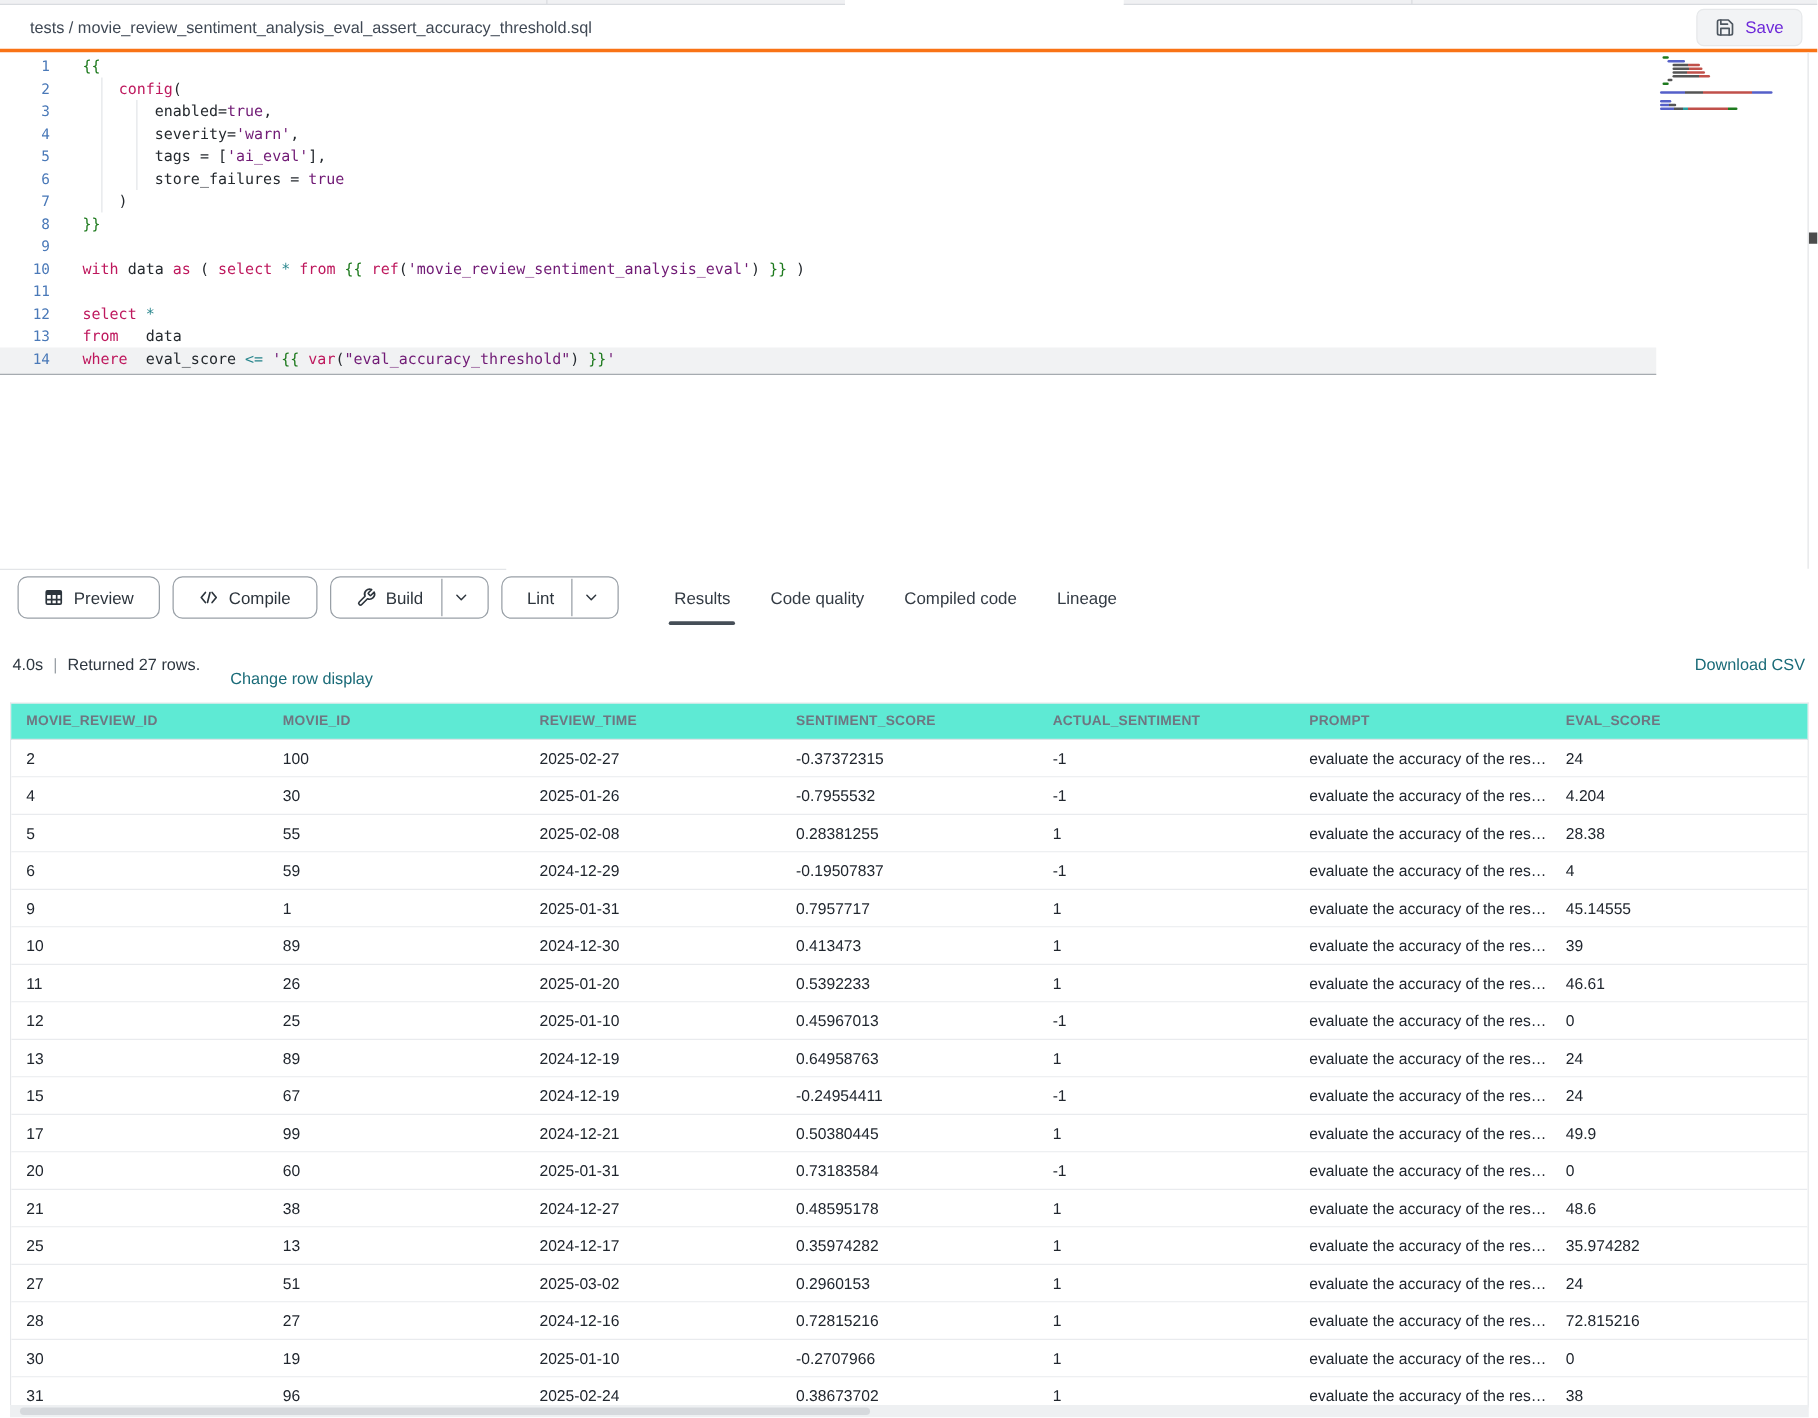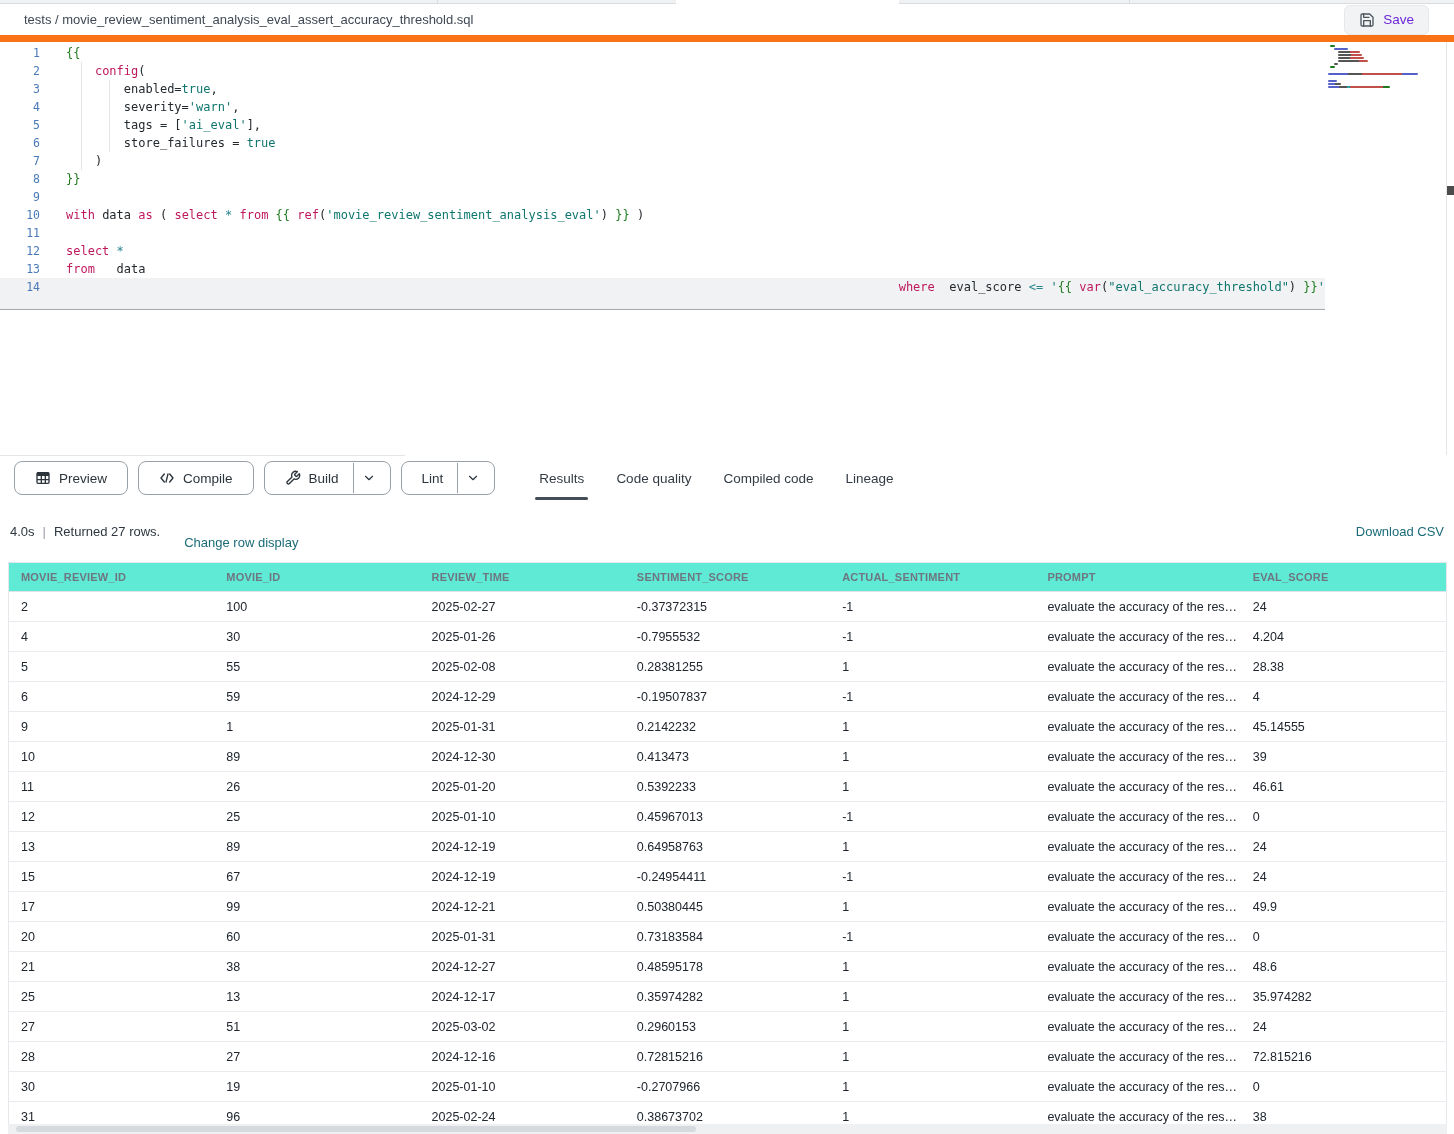--- a/index.html
+++ b/index.html
@@ -10,38 +10,38 @@
   }
   
   .tabstrip{position:relative;height:4px;background:#fff;}
   .tabstrip .seg{position:absolute;top:0;height:3px;background:#f0f1f3;border-bottom:1px solid #d9dce0;}
   .tabstrip .seg.left{left:0;width:676px;}
   .tabstrip .seg.right{left:899px;right:0;}
   .tabstrip .vsep{position:absolute;top:0;height:4px;width:1px;background:#d9dce0;}
 
   
   .header{height:38px;display:flex;align-items:center;justify-content:space-between;
-    padding:0 25px 0 24px;border-bottom:7px solid #f97316;box-sizing:border-box;}
+    padding:0 12px 0 24px;border-bottom:3px solid #f97316;box-sizing:border-box;}
   .breadcrumb{font-size:13px;color:#3f4854;}
   .save-btn{display:flex;align-items:center;gap:8px;background:#f2f3f5;border:1px solid #e6e8ea;
     border-radius:6px;height:30px;padding:0 14px;font-size:13.5px;color:#6d28d9;cursor:pointer;}
   .save-btn svg{display:block;}
 
   
   .editor{position:relative;height:413px;background:#fff;padding-top:2px;box-sizing:border-box;}
   .editor::after{content:'';position:absolute;right:7px;top:0;bottom:0;width:1px;background:#e3e5e8;}
   .vscroll-handle{position:absolute;right:0;top:144px;width:7px;height:9px;background:#4c4c4c;}
   .cl{display:flex;height:18px;line-height:18px;width:1325px;box-sizing:border-box;}
-  .cl.active{background:#f1f2f3;border-bottom:1px solid #a6abb0;height:32px;justify-content:space-between;}
+  .cl.active{background:#f1f2f3;border-bottom:1px solid #a6abb0;height:22px;}
   .ln{flex:0 0 40px;text-align:right;color:#4a79b8;font-size:11.5px;
     font-family:"DejaVu Sans Mono",monospace;}
   .cc{padding-left:26px;white-space:pre;font-family:"DejaVu Sans Mono",monospace;
     font-size:12px;color:#24292e;}
   .tk-kw{color:#be185d;}
-  .tk-str{color:#0f766e;}
+  .tk-str{color:#701a75;}
   .tk-jinja{color:#1e7a1e;}
   .tk-op{color:#27858c;}
   .tk-plain{color:#24292e;}
   .guide{position:absolute;width:1px;background:#e4e6e9;}
   .g1{left:81px;top:20px;height:108px;}
   .g2{left:109px;top:38px;height:72px;}
   
   .minimap{position:absolute;right:34px;top:3px;width:92px;}
   .minimap i{display:block;height:2px;margin-bottom:1px;border-radius:1px;}
   .minimap .sp{height:3px;background:transparent !important;}
@@ -317,21 +317,21 @@
         <div class="td">-1</div>
         <div class="td prompt">
           <span>evaluate the accuracy of the res…</span>
         </div>
         <div class="td">4</div>
       </div>
       <div class="tr">
         <div class="td">9</div>
         <div class="td">1</div>
         <div class="td">2025-01-31</div>
-        <div class="td">0.2142232</div>
+        <div class="td">0.7957717</div>
         <div class="td">1</div>
         <div class="td prompt">
           <span>evaluate the accuracy of the res…</span>
         </div>
         <div class="td">45.14555</div>
       </div>
       <div class="tr">
         <div class="td">10</div>
         <div class="td">89</div>
         <div class="td">2024-12-30</div>

